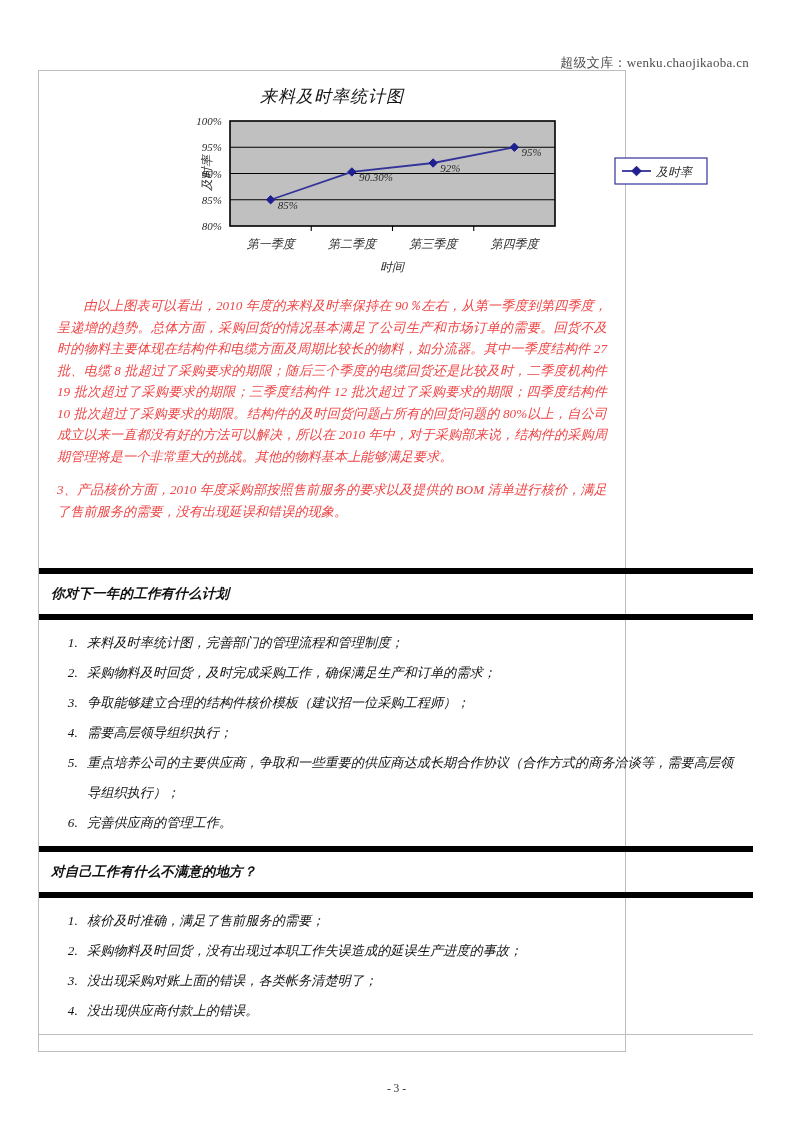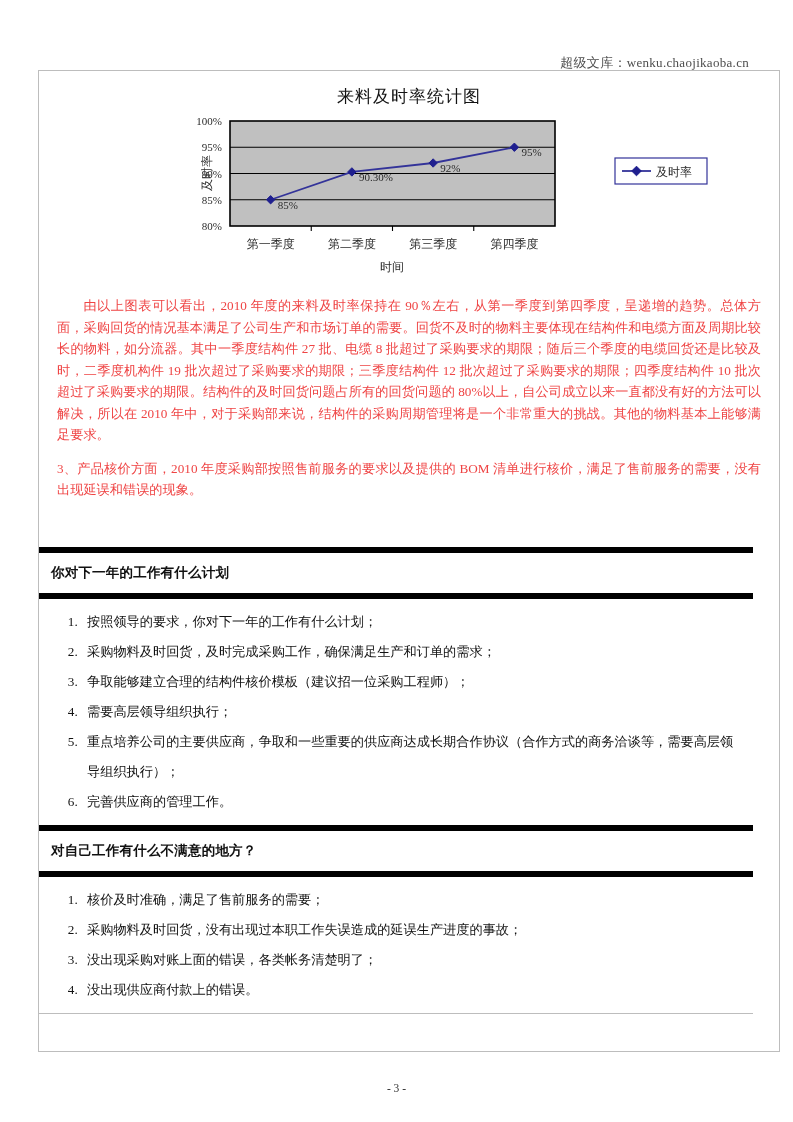--- a/index.html
+++ b/index.html
@@ -26,24 +26,25 @@
     color: #4d4d4d;
     letter-spacing: .3px;
     white-space: nowrap;
   }
 
   
   .page-frame {
     position: absolute;
     left: 38px;
     top: 70px;
-    width: 742px;
+    width: 588px;
     height: 982px;
     border: 1px solid #bdbdbd;
     box-sizing: border-box;
+    font-style: italic;
   }
 
   
   .chart-block {
     position: relative;
     width: 100%;
     height: 218px;
   }
   .chart-title {
     text-align: center;
@@ -214,21 +215,21 @@
 
   <table class="qtable">
     <tbody>
 
       <tr>
         <td class="q-head">你对下一年的工作有什么计划</td>
       </tr>
       <tr>
         <td class="q-body">
           <ol class="q-list" id="list-0">
-              <li>按照领导的要求，你对下一年的工作有什么计划；</li>
+              <li>来料及时率统计图，完善部门的管理流程和管理制度；</li>
               <li>采购物料及时回货，及时完成采购工作，确保满足生产和订单的需求；</li>
               <li>争取能够建立合理的结构件核价模板（建议招一位采购工程师）；</li>
               <li>需要高层领导组织执行；</li>
               <li>重点培养公司的主要供应商，争取和一些重要的供应商达成长期合作协议（合作方式的商务洽谈等，需要高层领导组织执行）；</li>
               <li>完善供应商的管理工作。</li>
             </ol>
         </td>
       </tr>
 
       <tr>

